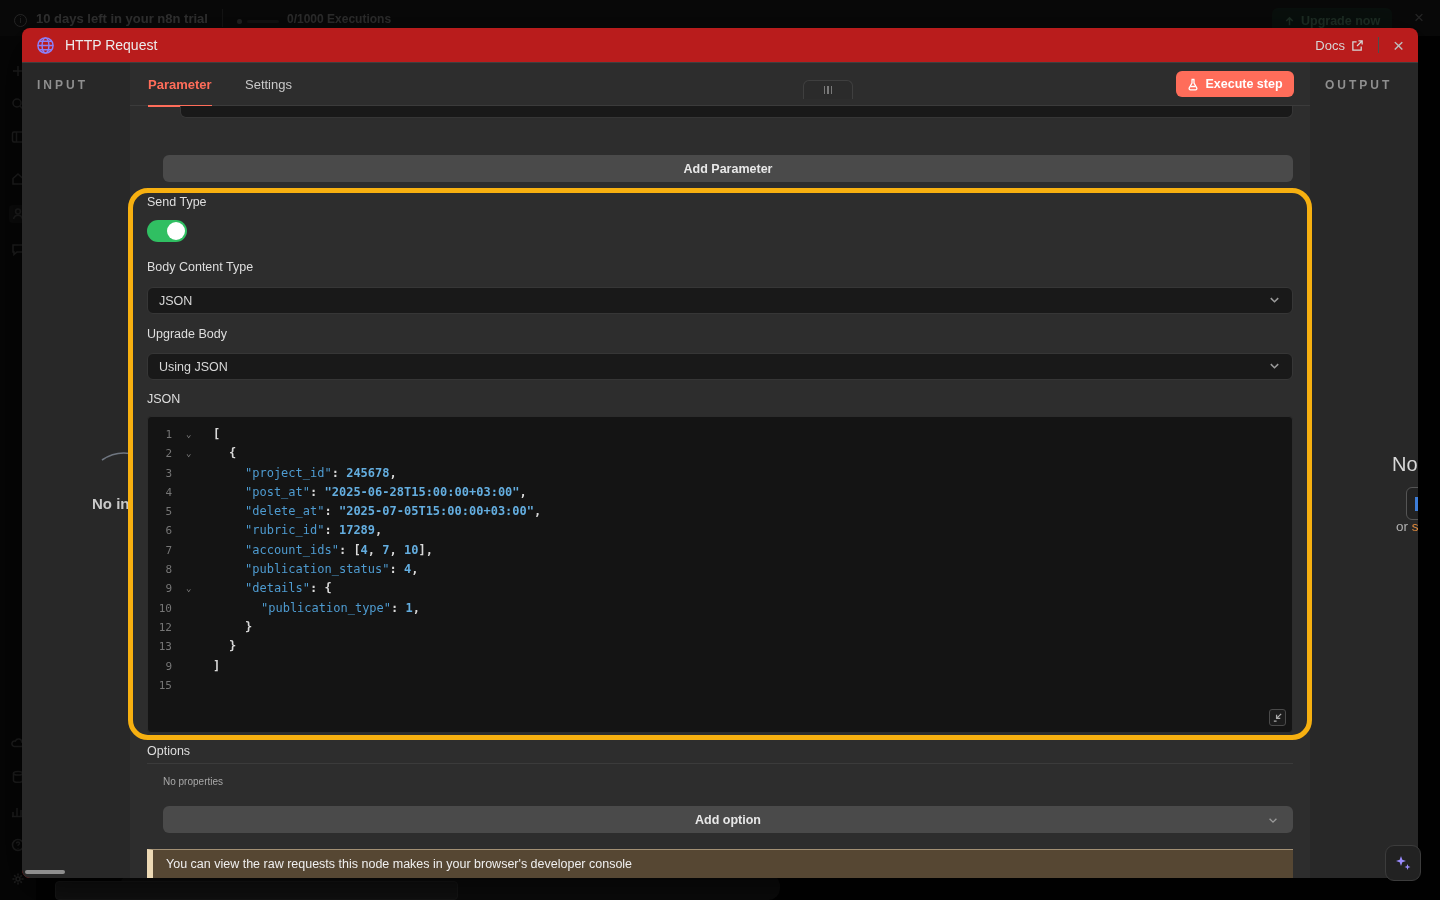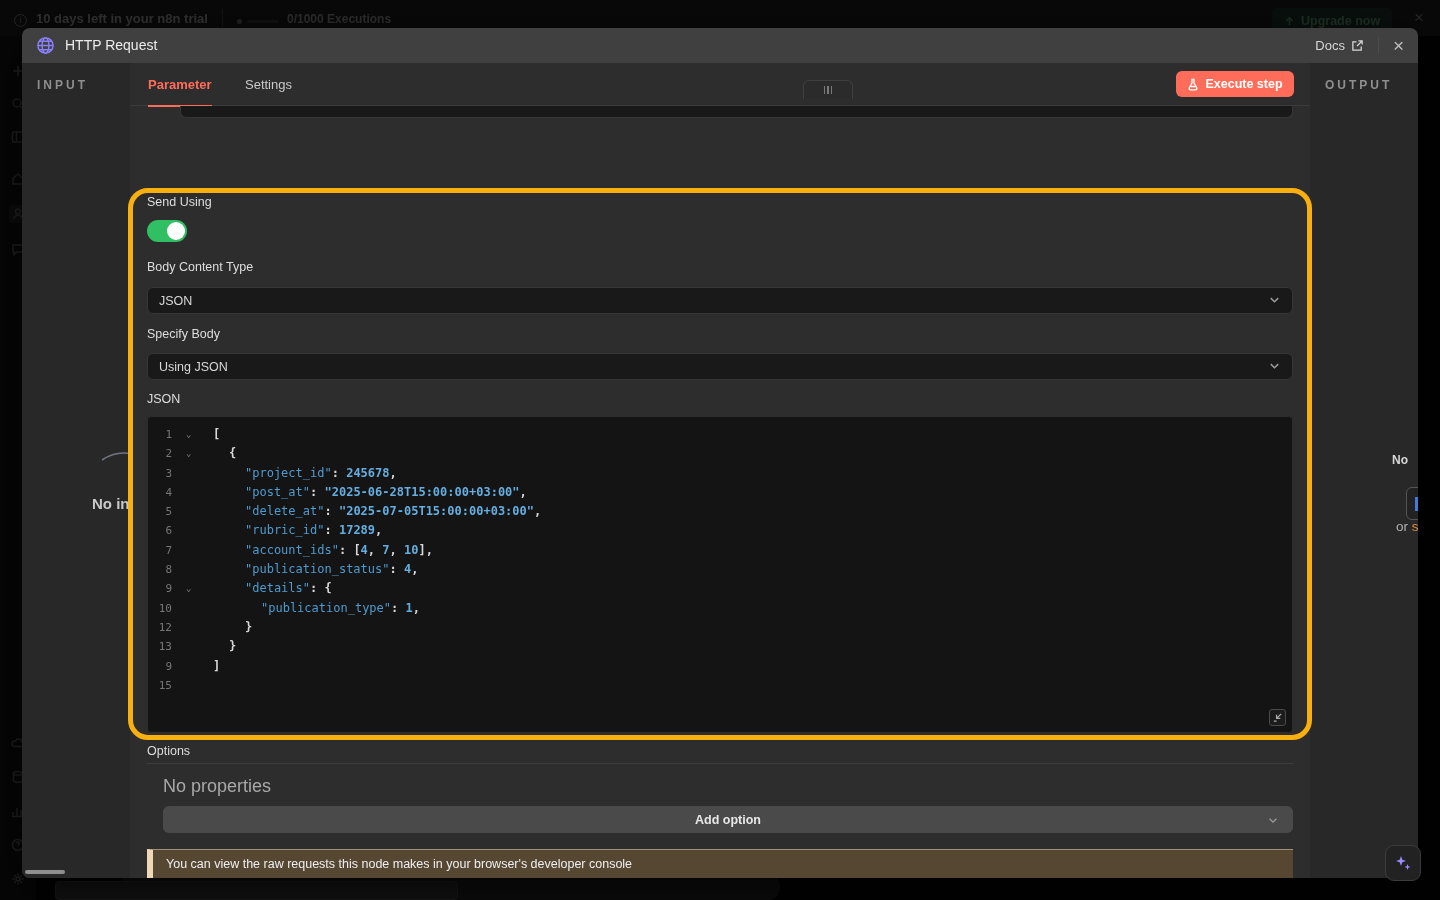--- a/index.html
+++ b/index.html
@@ -28,21 +28,21 @@
   .sicon svg { stroke:#7a7a7a; fill:none; stroke-width:1.5; }
   .sicon.active { background:#262626; border-radius:4px; }
 
   .canvas-deco1 { position:absolute; left:120px; top:874px; width:660px; height:26px; border-radius:12px; background:#1d1d1d; }
   .canvas-deco2 { position:absolute; left:55px; top:881px; width:403px; height:19px; border-radius:4px; background:#2a2a2a; border:1px solid #3a3a3a; }
 
   .dim-overlay { position:absolute; inset:0; background:rgba(0,0,0,.55); z-index:5; }
 
   
   .modal { position:absolute; left:22px; top:28px; width:1396px; height:850px; z-index:10;
-           background:#404040; border-radius:8px; box-shadow:0 12px 48px rgba(0,0,0,.7); overflow:hidden; }
+           background:#b91c1c; border-radius:8px; box-shadow:0 12px 48px rgba(0,0,0,.7); overflow:hidden; }
   .mheader { position:absolute; left:0; top:0; width:100%; height:35px; display:flex; align-items:center;
              padding:0 14px; border-bottom:1px solid #3f3f3f; }
   .mtitle { font-size:14px; color:#ececec; margin-left:10px; }
   .mheader-right { margin-left:auto; display:flex; align-items:center; gap:14px; }
   .docs-link { display:flex; align-items:center; gap:6px; font-size:13px; color:#d6d6d6; cursor:pointer; }
   .hdr-sep { width:1px; height:16px; background:#4d4d4d; }
   .mclose { font-size:19px; color:#bdbdbd; line-height:1; cursor:pointer; }
 
   .mbody { position:absolute; left:0; top:35px; width:1396px; height:815px; display:flex; }
   .io-panel { position:relative; width:108px; height:100%; background:#282828; overflow:hidden; }
@@ -94,31 +94,31 @@
   .t-k { color:#4e9bd0; }
   .t-s { color:#64aee0; font-weight:700; }
   .t-n { color:#64aee0; font-weight:700; }
   .t-p { color:#d9d9d9; font-weight:700; }
   .expand-btn { position:absolute; right:6px; bottom:6px; width:17px; height:17px; border:1px solid #4a4a4a;
                 border-radius:3px; background:#1c1c1c; display:flex; align-items:center; justify-content:center; cursor:pointer; }
   .expand-btn svg { stroke:#aaa; fill:none; stroke-width:1.4; }
 
   .options-label { top:681px; }
   .options-div { position:absolute; left:17px; top:700px; width:1146px; height:1px; background:#3b3b3b; }
-  .no-props { position:absolute; left:33px; top:713px; font-size:18px; color:#a8a8a8; }
+  .no-props { position:absolute; left:33px; top:713px; font-size:10px; color:#a8a8a8; }
 
   .notice { position:absolute; left:17px; top:786px; width:1146px; height:29px; background:#564733;
             border-left:6px solid #edd9b5; border-top:1px solid rgba(237,217,181,.5);
             display:flex; align-items:center; padding-left:13px; font-size:12.5px; color:#efefef; }
 
   
   .in-frag { position:absolute; left:70px; top:432px; font-size:15px; font-weight:700; color:#c9c9c9; white-space:nowrap; }
   .in-curve { position:absolute; left:78px; top:386px; }
   .in-scroll { position:absolute; left:3px; top:807px; width:40px; height:4px; border-radius:2px; background:#8f8f8f; }
-  .out-frag1 { position:absolute; left:82px; top:390px; font-size:12px; font-weight:700; color:#d8d8d8; white-space:nowrap; }
+  .out-frag1 { position:absolute; left:82px; top:390px; font-size:20px; font-weight:400; color:#d8d8d8; white-space:nowrap; }
   .out-box { position:absolute; left:96px; top:424px; width:46px; height:33px; border:1px solid #555; border-radius:6px;
              background:#222; overflow:hidden; }
   .out-box i { position:absolute; left:8px; top:9px; width:6px; height:14px; background:#3d7dd8; display:block; }
   .out-frag2 { position:absolute; left:86px; top:456px; font-size:13.5px; color:#b0b0b0; white-space:nowrap; }
   .out-frag2 .lnk { color:#e08a3c; }
 
   
   .annotation { position:absolute; left:128px; top:188px; width:1184px; height:552px; border:5px solid #f7b010;
                 border-radius:20px; z-index:60; pointer-events:none; }
   .assistant-btn { position:absolute; left:1385px; top:845px; width:36px; height:36px; border-radius:9px;
@@ -275,35 +275,36 @@
                   <path d="M4.5 1.5h3M5 1.5v3.6L2.2 10a1.3 1.3 0 0 0 1.2 1.8h5.2A1.3 1.3 0 0 0 9.8 10L7 5.1V1.5"></path>
                   <path d="M3.4 8.5h5.2"></path>
                 </g>
               </svg>
             <span>Execute step</span>
           </button>
         </div>
 
         <div class="partial-field"></div>
 
-
-        <div class="flabel" style="top:132px">Send Using</div>
+        <button class="wide-btn add-param">Add Parameter</button>
+
+        <div class="flabel" style="top:132px">Send Type</div>
         <div class="toggle">
             <span class="knob"></span>
           </div>
 
         <div class="flabel" style="top:197px">Body Content Type</div>
         <div class="select" style="top:224px">
           <span>JSON</span>
           <span class="chev"><svg width="13" height="13" viewBox="0 0 14 14">
                 <path d="M3 5.5 7 9.5l4-4"></path>
               </svg></span>
         </div>
 
-        <div class="flabel" style="top:264px">Specify Body</div>
+        <div class="flabel" style="top:264px">Upgrade Body</div>
         <div class="select" style="top:290px">
           <span>Using JSON</span>
           <span class="chev"><svg width="13" height="13" viewBox="0 0 14 14">
                 <path d="M3 5.5 7 9.5l4-4"></path>
               </svg></span>
         </div>
 
         <div class="flabel" style="top:329px">JSON</div>
         <div class="editor">
           <div class="ed-lines">

